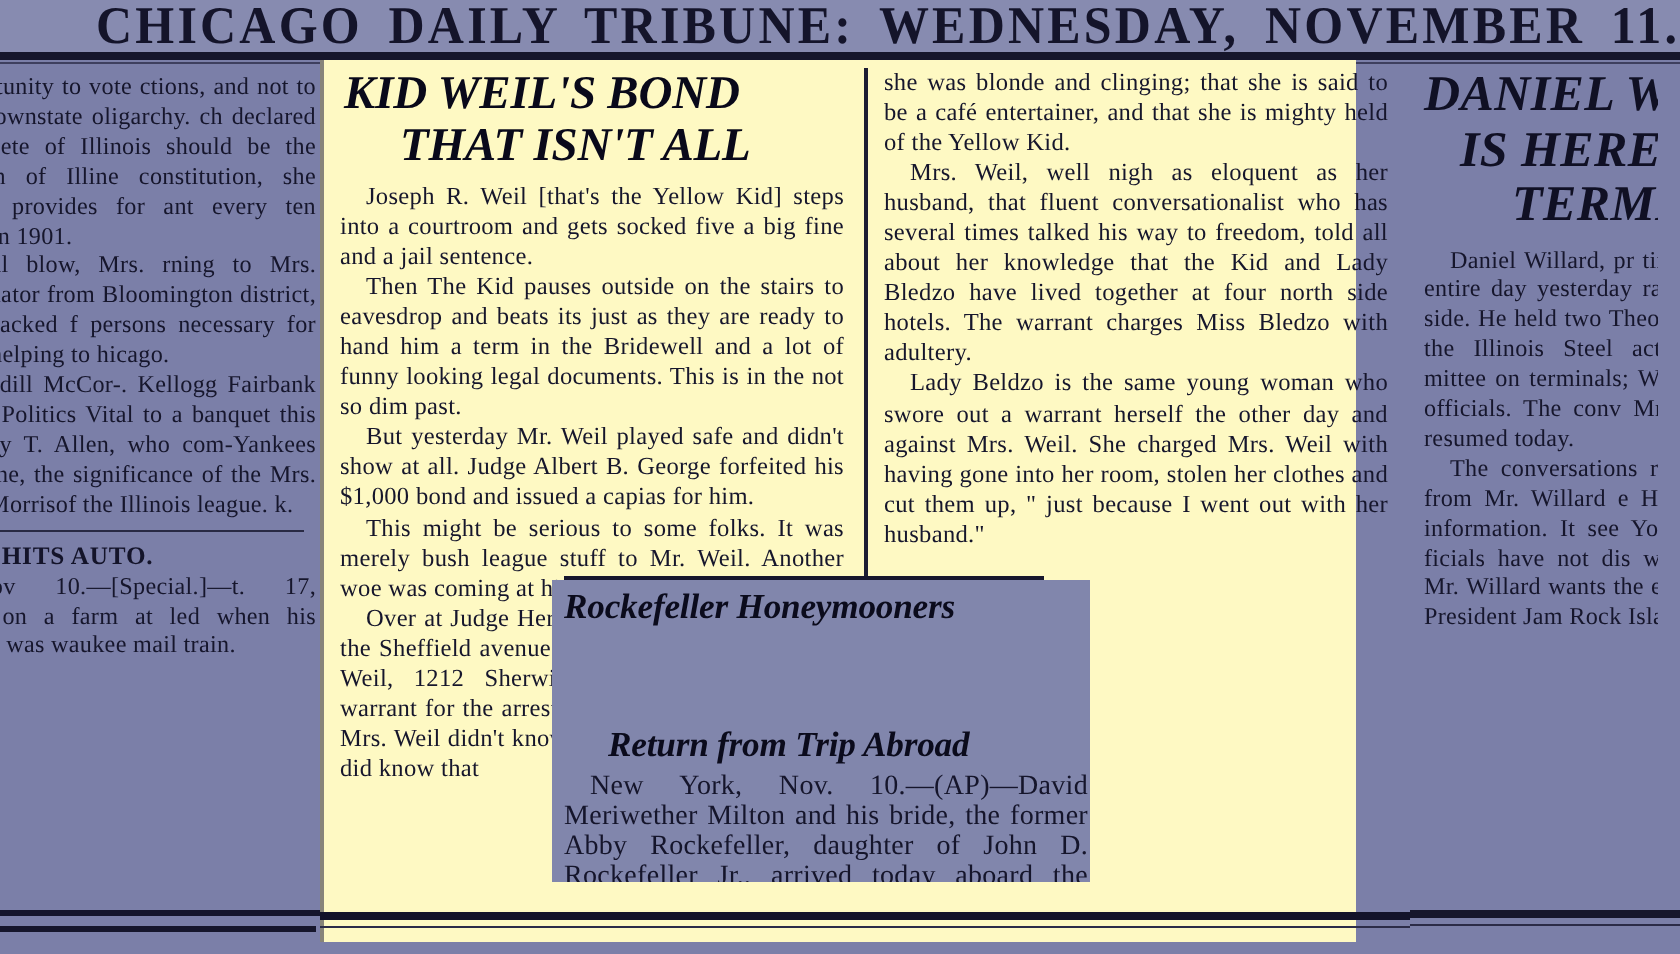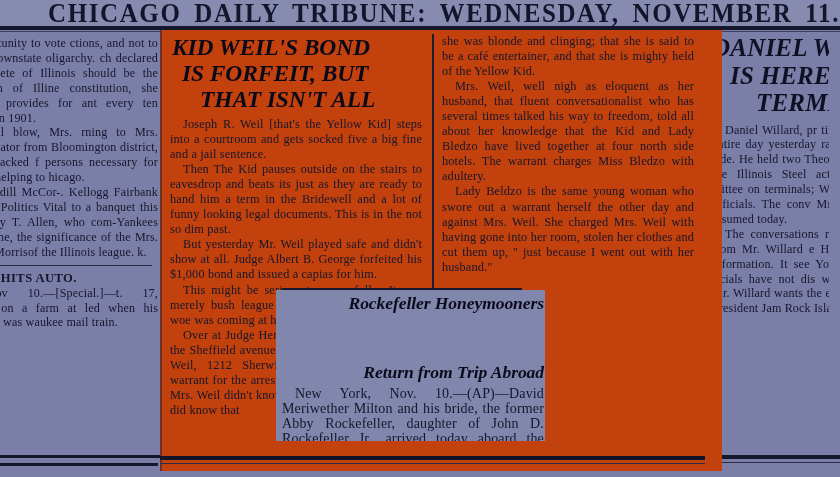--- a/index.html
+++ b/index.html
@@ -147,22 +147,22 @@
     position: absolute;
     left: 705px; top: 462px;
     width: 135px; height: 1px;
     background: #2b2b47;
   }
 
   
   #article {
     position: absolute;
     left: 160px; top: 30px;
-    width: 562px; height: 441px;
-    background: #c2410c;
+    width: 518px; height: 441px;
+    background: #fef9c3;
   }
   #article-divider {
     position: absolute;
     left: 272px; top: 4px;
     width: 2px; height: 285px;
     background: #1d1d33;
   }
   #article-leftrule {
     position: absolute;
     left: 0px; top: 0px;
@@ -220,21 +220,20 @@
   }
   #rock-head {
     font-family: "Liberation Serif", "DejaVu Serif", serif;
     font-style: italic;
     font-weight: bold;
     font-size: 17.6px;
     line-height: 20.5px;
     letter-spacing: -.1px;
     color: #0b0b1c;
     white-space: nowrap;
-    text-align: right;
   }
   #rock-head .r2 { padding-left: 22px; margin-top: 48px; }
   #rock-body { margin-top: 4px; }
   #rock-body.colText { font-size: 14px; line-height: 15.1px; color: #15152b; }
 
   
   #art-bottom-rule {
     position: absolute;
     left: 160px; top: 456px;
     width: 545px; height: 4px;
@@ -295,21 +294,20 @@
   <div id="right-bottom-rule2"></div>
 
   <div id="article">
 
     <div id="article-leftrule"></div>
     <div id="article-divider"></div>
 
     <div id="art-col-1">
       <div id="main-headline">
         <div class="h1">KID WEIL'S BOND</div>
-        <div class="h2">IS FORFEIT, BUT</div>
         <div class="h3">THAT ISN'T ALL</div>
       </div>
       <div class="colText">
         <p class="ind">Joseph R. Weil [that's the Yellow Kid] steps into a courtroom and gets socked five a big fine and a jail sentence.</p>
         <p class="ind">Then The Kid pauses outside on the stairs to eavesdrop and beats its just as they are ready to hand him a term in the Bridewell and a lot of funny looking legal documents. This is in the not so dim past.</p>
         <p class="ind">But yesterday Mr. Weil played safe and didn't show at all. Judge Albert B. George forfeited his $1,000 bond and issued a capias for him.</p>
         <p class="ind">This might be serious to some folks. It was merely bush league stuff to Mr. Weil. Another woe was coming at him, in another court.</p>
         <p class="ind">Over at Judge Herbert Immenhausen's court at the Sheffield avenue police station, Mrs. Anna J. Weil, 1212 Sherwin avenue, was asking a warrant for the arrest of Rose (" Lady ") Bledzo. Mrs. Weil didn't know where Lady lived. But she did know that</p>
       </div>
     </div>

